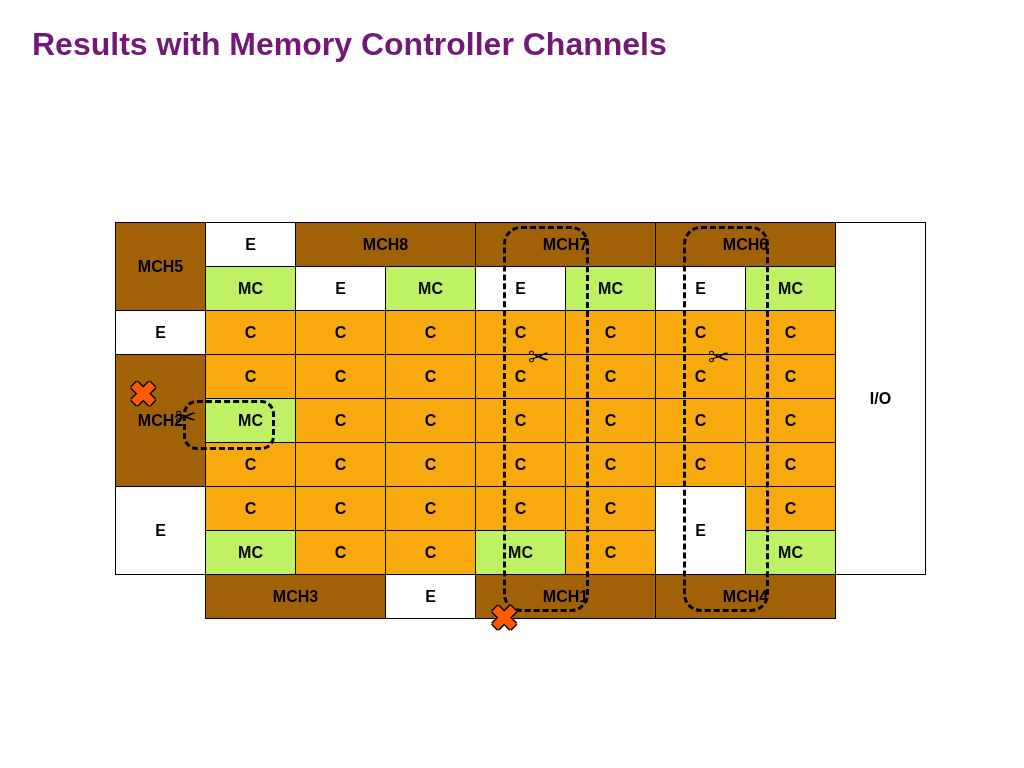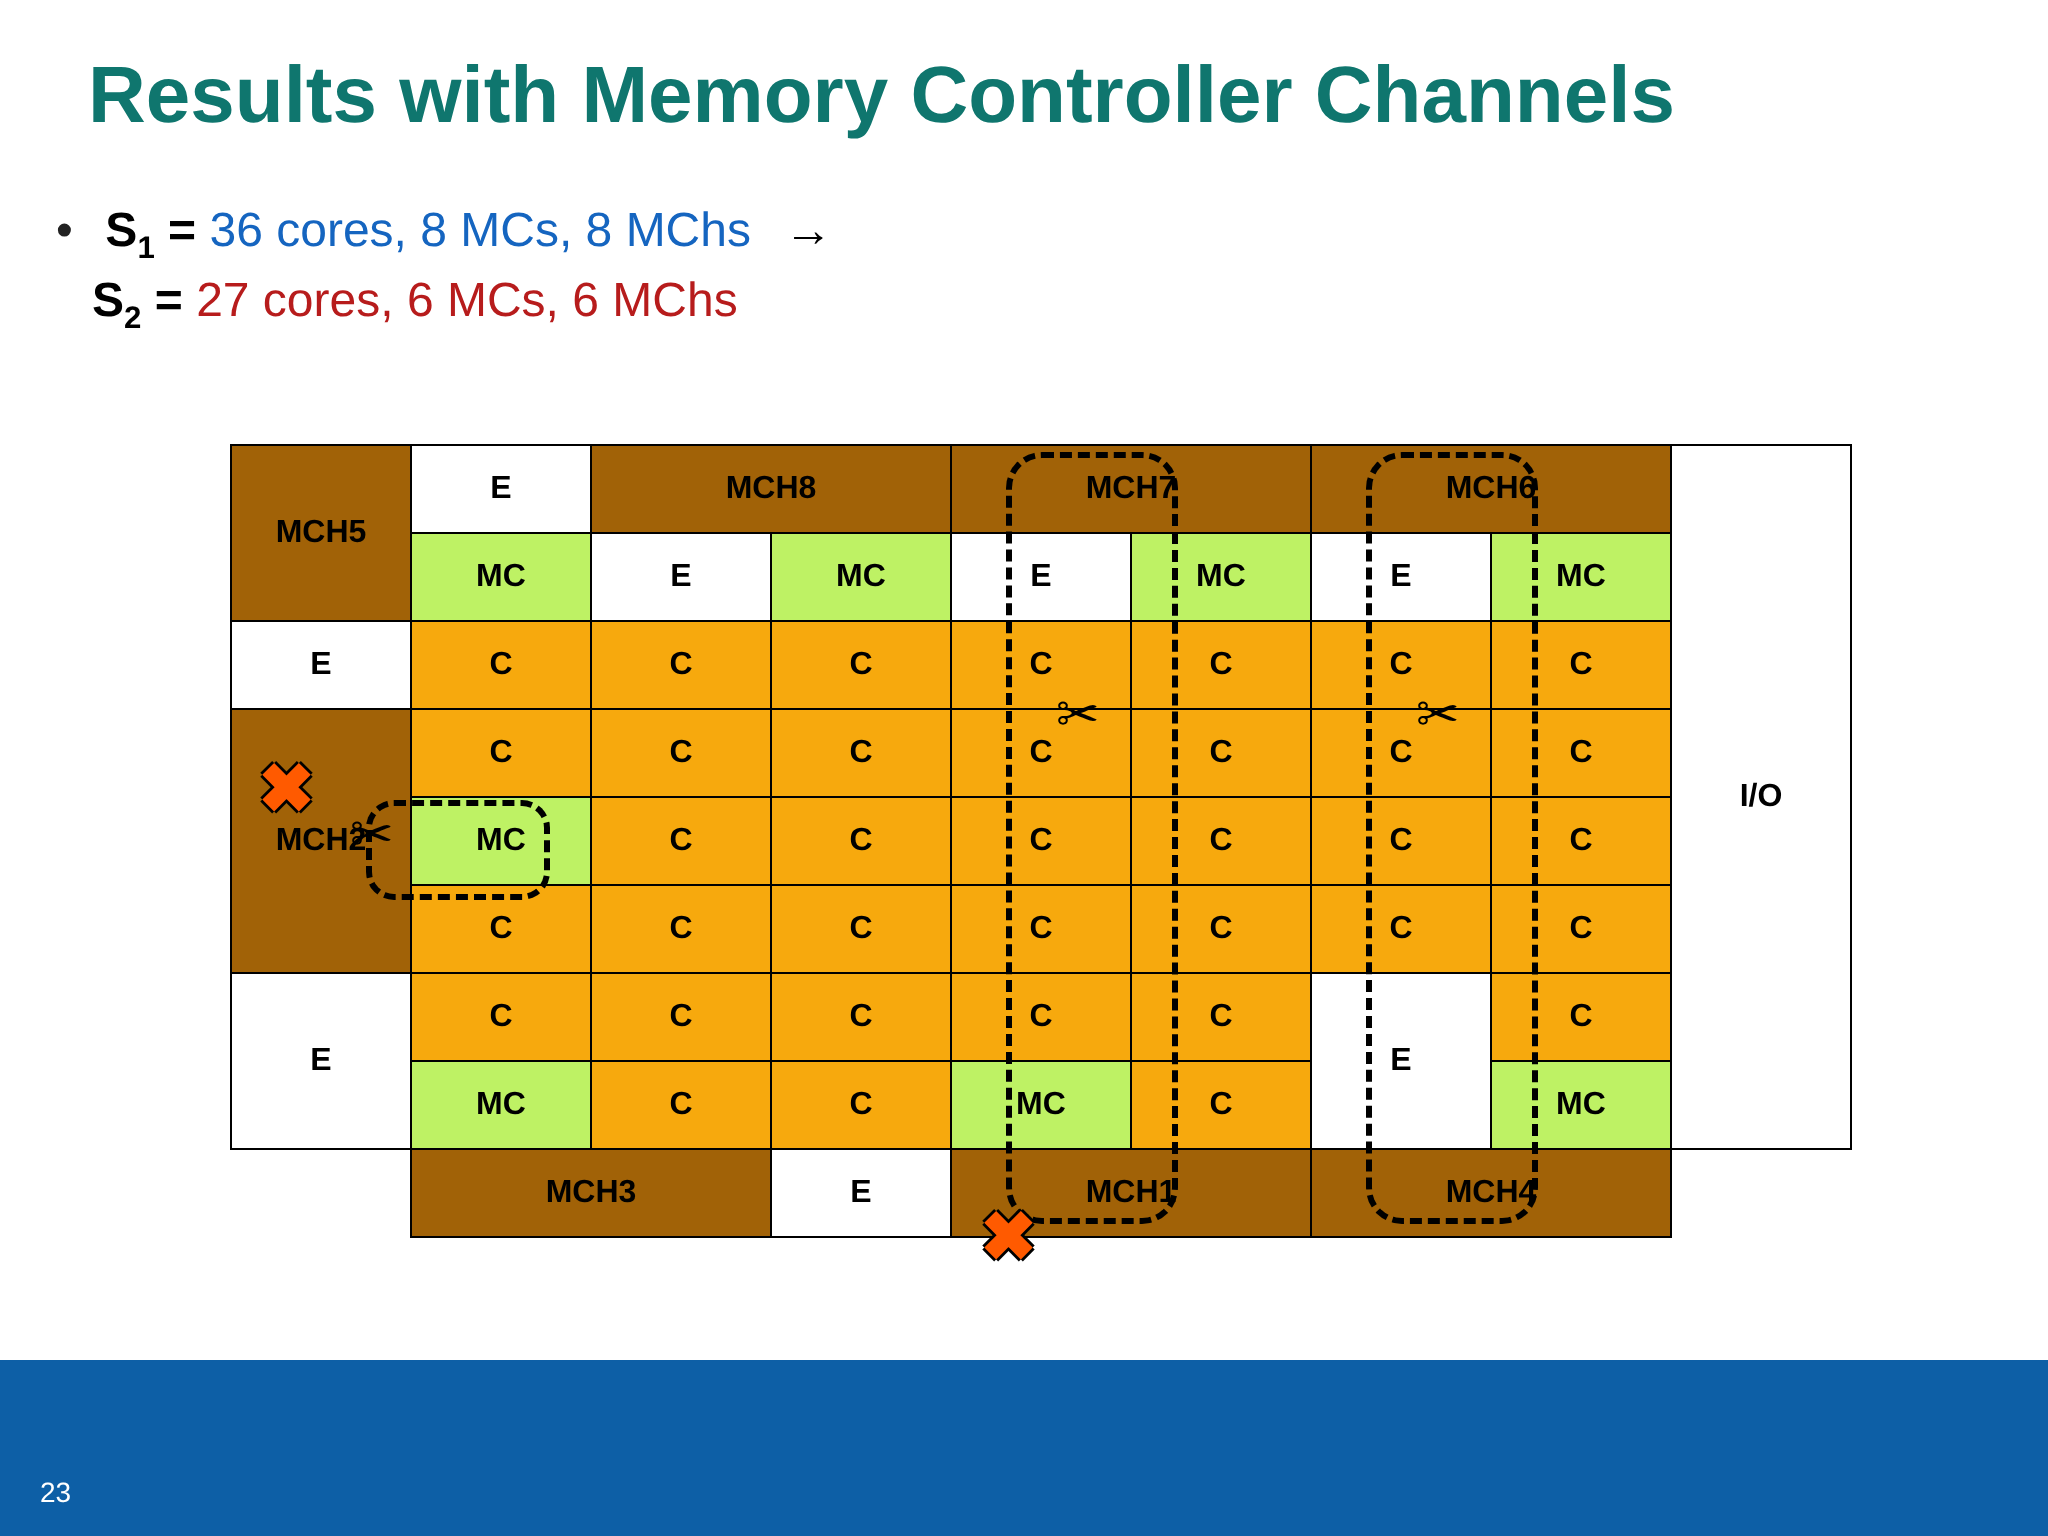--- a/index.html
+++ b/index.html
@@ -12,24 +12,24 @@
     overflow: hidden;
   }
   .slide {
     position: relative;
     width: 1024px;
     height: 768px;
   }
   .title {
     position: absolute;
     top: 26px;
-    left: 44px;
-    font-size: 40px;
+    left: 32px;
+    font-size: 32px;
     font-weight: bold;
-    color: #0f766e;
+    color: #701a75;
   }
   .bullets {
     position: absolute;
     top: 100px;
     left: 28px;
     font-size: 24px;
     color: #222;
     line-height: 1.35;
   }
   .bullets .dot {
@@ -105,32 +105,20 @@
     color: #000;
     font-size: 26px;
   }
 </style>
 </head>
 <body>
 
 <div class="slide">
   <div class="title">Results with Memory Controller Channels</div>
 
-  <div class="bullets">
-    <div>
-      <span class="dot">•</span>
-      <span class="s1-label"><span>S</span><sub>1</sub><span> = </span></span>
-      <span class="s1-val">36 cores, 8 MCs, 8 MChs</span>
-      <span class="arrow">→</span>
-    </div>
-    <div style="padding-left:18px;">
-      <span class="s2-label"><span>S</span><sub>2</sub><span> = </span></span>
-      <span class="s2-val">27 cores, 6 MCs, 6 MChs</span>
-    </div>
-  </div>
 
   <div class="grid-wrap">
     <table class="grid">
 
       <tbody>
           <tr>
         <td class="green narrow" rowspan="2">MCH5</td>
         <td class="white">E</td>
         <td class="green" colspan="2">MCH8</td>
         <td class="green" colspan="2">MCH7</td>
@@ -226,16 +214,13 @@
     <div class="overlay dashed-small" style="left:68px;  top:178px;"></div>
 
     <div class="overlay scissor" style="left:413px; top:120px;">✂</div>
     <div class="overlay scissor" style="left:593px; top:120px;">✂</div>
     <div class="overlay scissor" style="left:60px;  top:180px;">✂</div>
 
     <div class="overlay x-mark" style="left:14px;  top:152px;">✖</div>
     <div class="overlay x-mark" style="left:375px; top:376px;">✖</div>
   </div>
 
-  <div class="footer">
-    <div class="pagenum">23</div>
-  </div>
 </div>
 
 </body></html>

